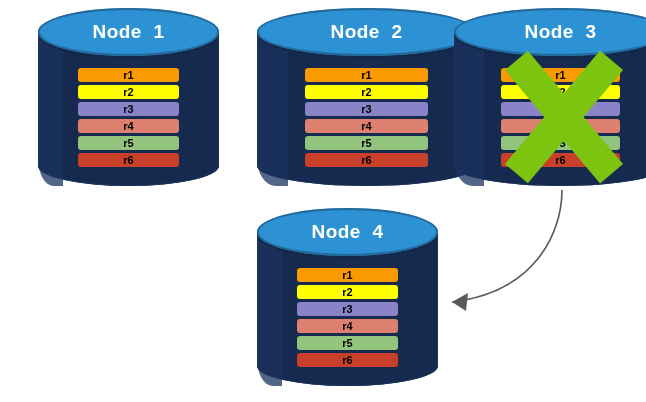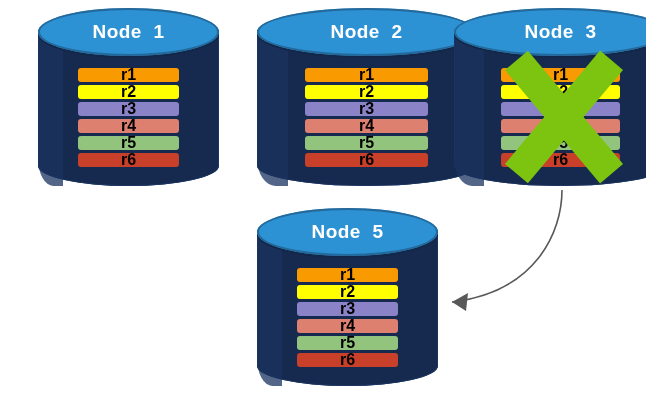--- a/index.html
+++ b/index.html
@@ -75,21 +75,21 @@
     right: 22%;
     display: flex;
     flex-direction: column;
     gap: 3px;
   }
   .record {
     height: 14px;
     line-height: 14px;
     border-radius: 3px;
     text-align: center;
-    font-size: 16px;
+    font-size: 11px;
     font-weight: bold;
     color: #000000;
     user-select: none;
   }
 
   
   .cross {
     position: absolute;
     pointer-events: none;
   }
@@ -161,21 +161,21 @@
           <div class="record" style="background: rgb(139, 131, 200);">r3</div>
           <div class="record" style="background: rgb(222, 128, 112);">r4</div>
           <div class="record" style="background: rgb(146, 196, 125);">r5</div>
           <div class="record" style="background: rgb(200, 64, 42);">r6</div>
         </div>
       </div>
       <div class="node" style="left: 241px; top: 208px; width: 181px; height: 178px;">
         <div class="cyl-body"></div>
         <div class="cyl-body-shade"></div>
         <div class="cyl-top"></div>
-        <div class="cyl-top-label">Node  5</div>
+        <div class="cyl-top-label">Node  4</div>
         <div class="records" style="top: 60px;">
           <div class="record" style="background: rgb(249, 155, 0);">r1</div>
           <div class="record" style="background: rgb(255, 255, 0);">r2</div>
           <div class="record" style="background: rgb(139, 131, 200);">r3</div>
           <div class="record" style="background: rgb(222, 128, 112);">r4</div>
           <div class="record" style="background: rgb(146, 196, 125);">r5</div>
           <div class="record" style="background: rgb(200, 64, 42);">r6</div>
         </div>
       </div>
     </div>

